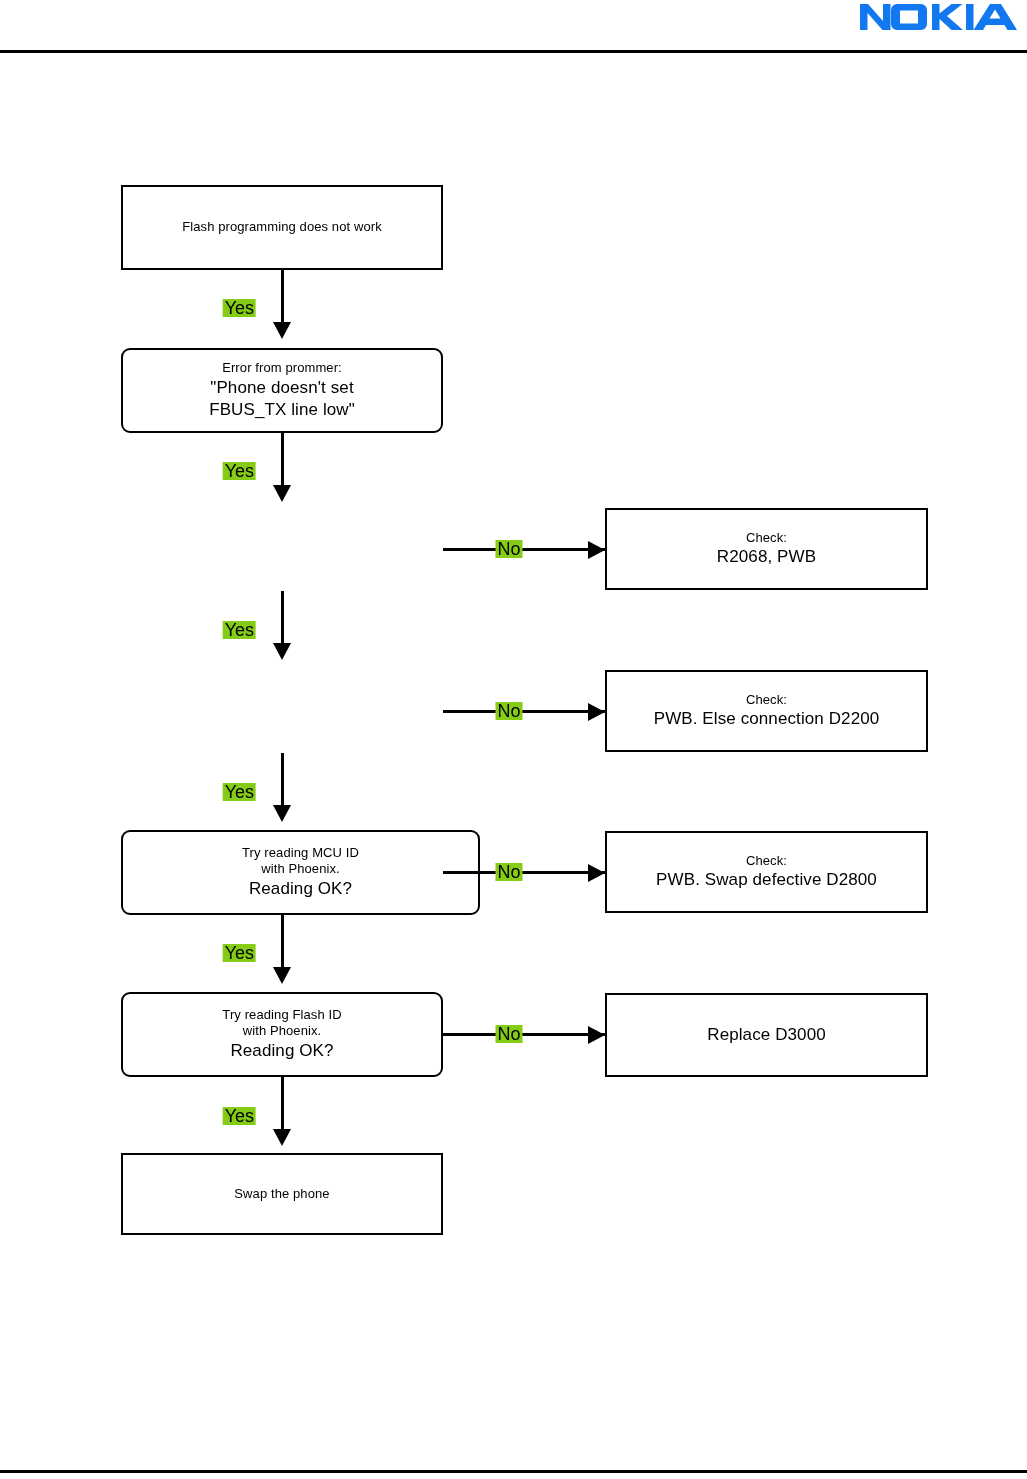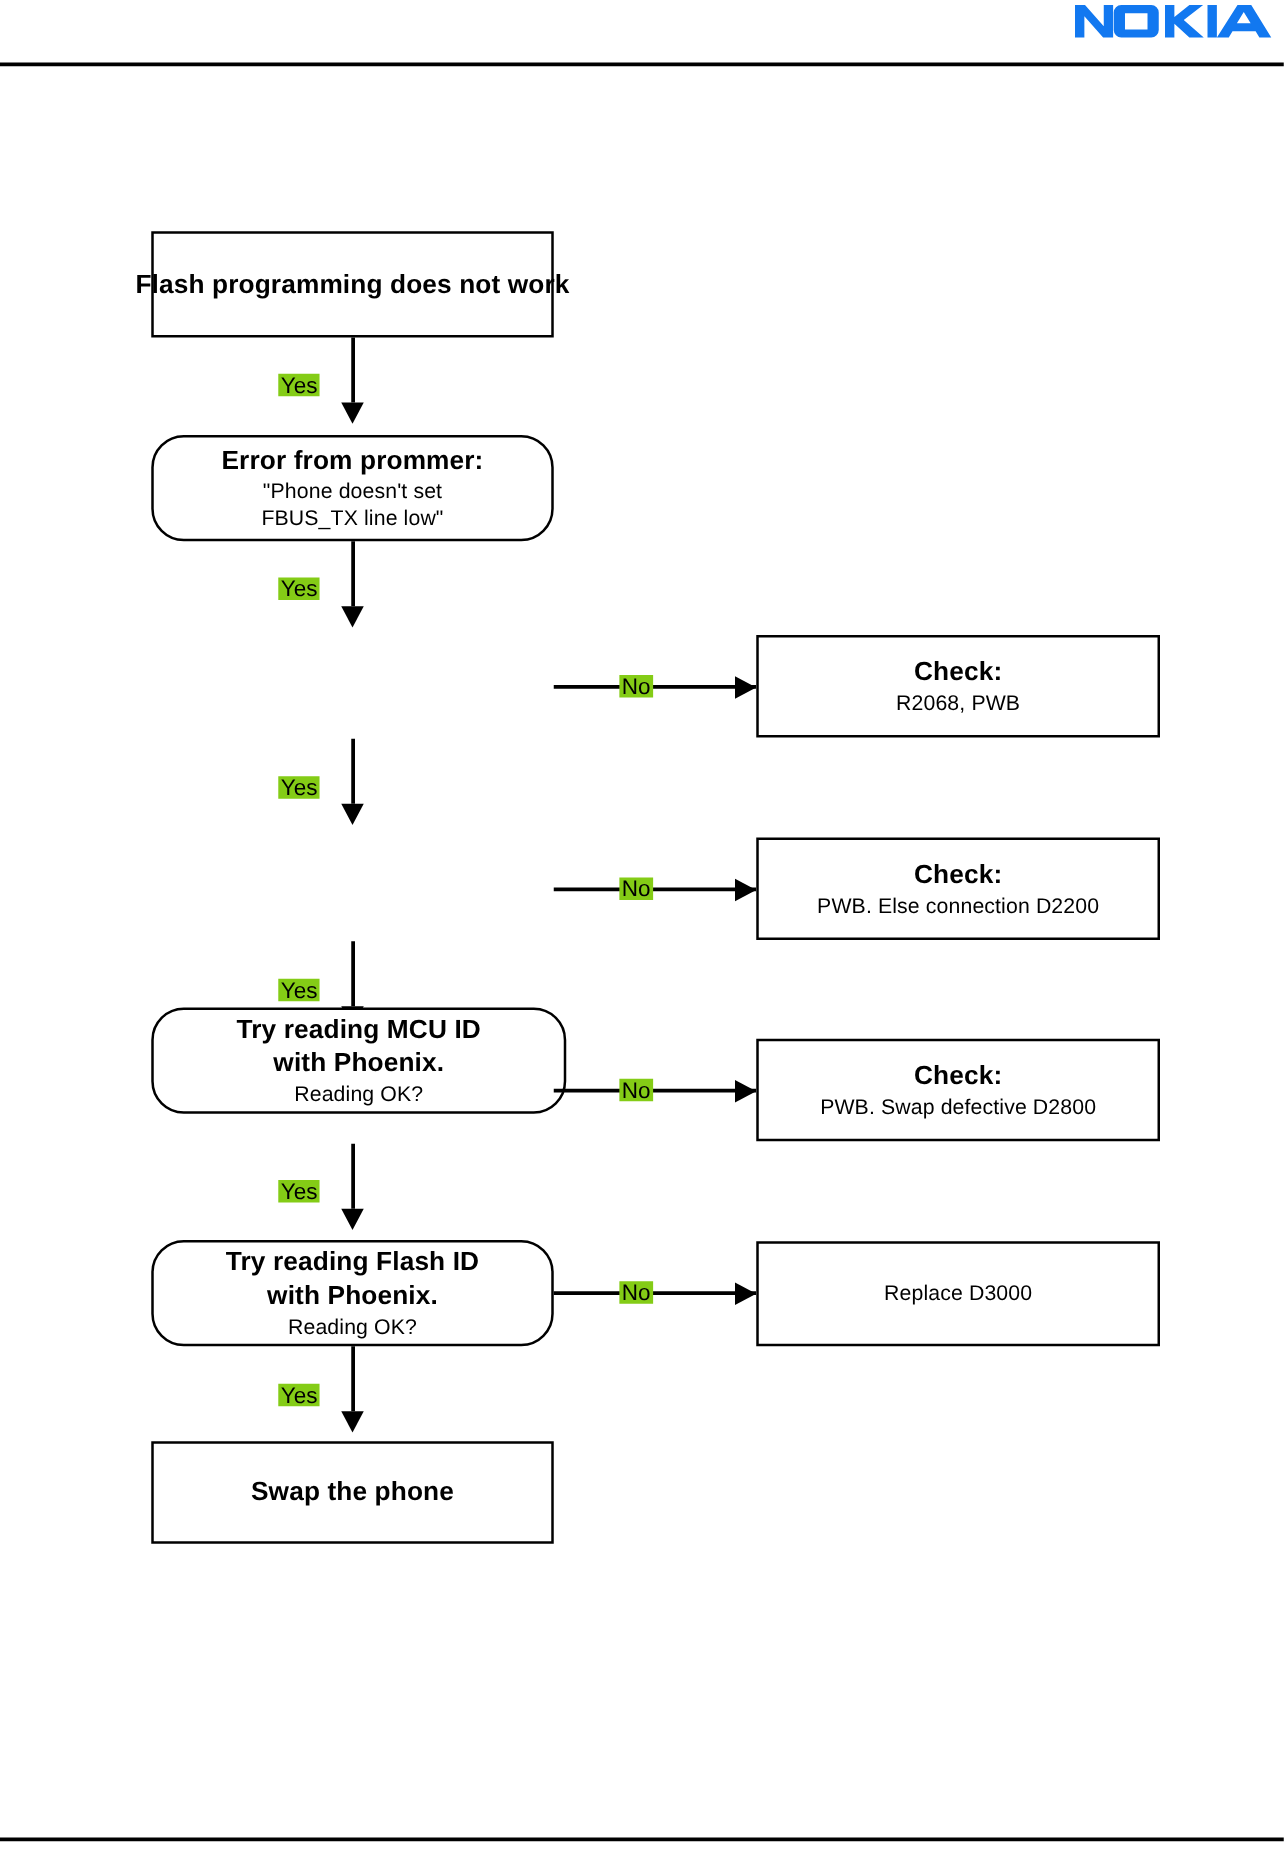--- a/index.html
+++ b/index.html
@@ -61,26 +61,26 @@
     box-sizing: border-box;
     border: 2px solid #000000;
     background: #ffffff;
     display: flex;
     flex-direction: column;
     align-items: center;
     justify-content: center;
     text-align: center;
     line-height: 1.30;
   }
-  .node.rounded { border-radius: 26px; justify-content: center; }
+  .node.rounded { border-radius: 9px; justify-content: center; }
   .node .ln {
     display: block;
     white-space: pre;
   }
-  .ln.b { font-weight: bold; font-size: 21px; letter-spacing: 0.1px; }
+  .ln.b { font-weight: normal; font-size: 13px; letter-spacing: 0.1px; }
   .ln.r { font-weight: normal; font-size: 17px; letter-spacing: 0.1px; }
 
   
   .vline {
     position: absolute;
     width: 3px;
     background: #000000;
   }
   .hline {
     position: absolute;
@@ -180,21 +180,21 @@
 
     <div class="node" style="left:605px; top:670px; width:323px; height:82px;">
       <span class="ln b">Check:</span>
       <span class="ln r">PWB. Else connection D2200</span>
     </div>
 
     <div class="vline" style="left:281px; top:753px; height:52px;"></div>
     <div class="edge-label" style="left:256px; top:783px; transform:translateX(-100%);">Yes</div>
     <div class="arrow-down" style="left:273px; top:805px;"></div>
 
-    <div class="node rounded" style="left:121px; top:806px; width:332px; height:85px;">
+    <div class="node rounded" style="left:121px; top:830px; width:359px; height:85px;">
       <span class="ln b">Try reading MCU ID</span>
       <span class="ln b">with Phoenix.</span>
       <span class="ln r">Reading OK?</span>
     </div>
 
     <div class="hline" style="left:443px; top:871px; width:162px;"></div>
     <div class="edge-label" style="left:509px; top:863px; transform:translate(-50%,0);">No</div>
     <div class="arrow-right" style="left:588px; top:864px;"></div>
 
     <div class="node" style="left:605px; top:831px; width:323px; height:82px;">

